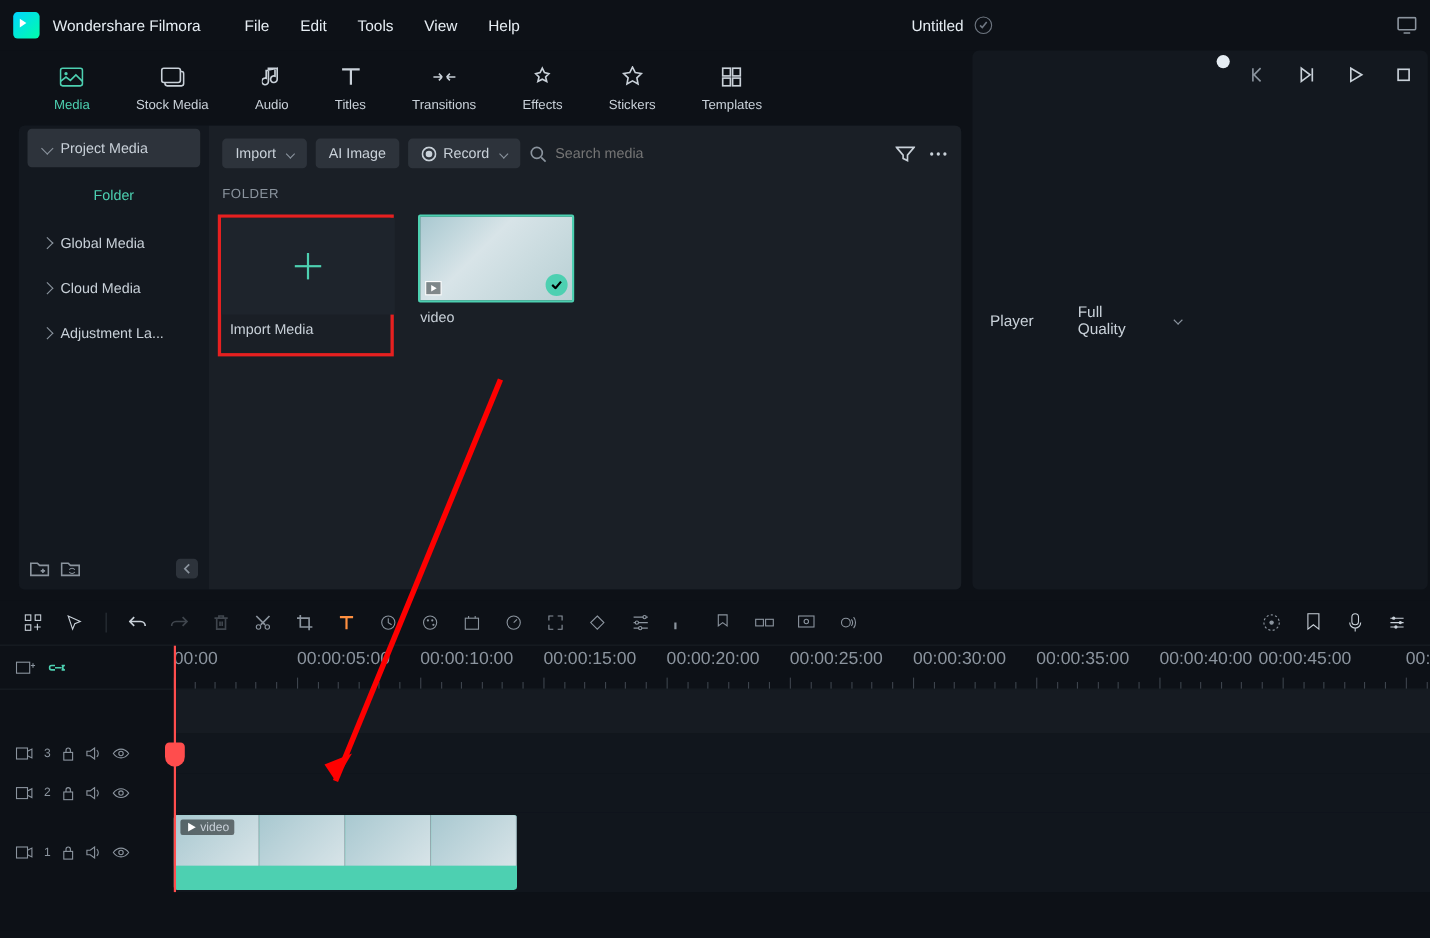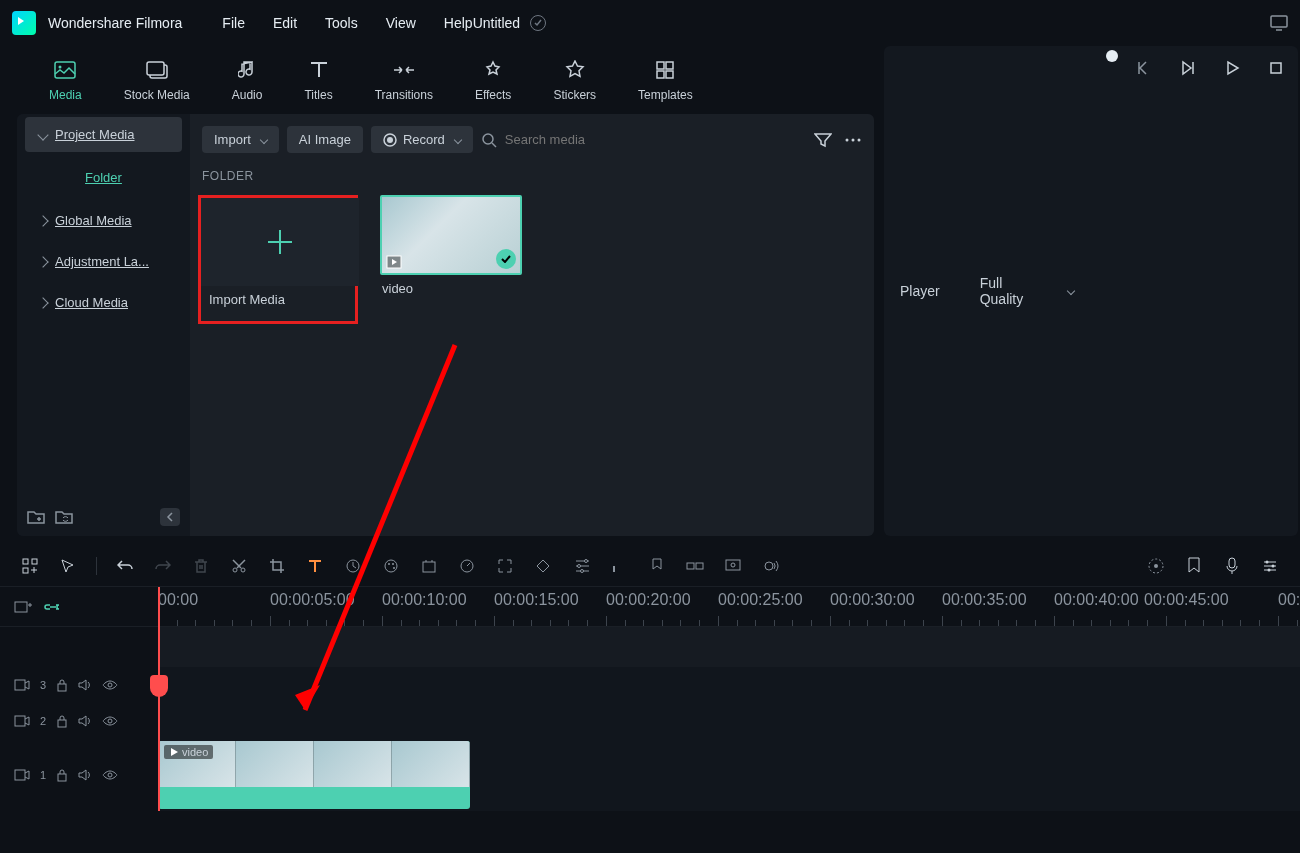--- a/index.html
+++ b/index.html
@@ -5,41 +5,41 @@
 * { margin: 0; padding: 0; box-sizing: border-box; font-family: -apple-system, BlinkMacSystemFont, "Segoe UI", sans-serif; }
 body { background: #0d1117; color: #c9d1d9; width: 1300px; height: 853px; overflow: hidden; font-size: 13px; }
 
 
 .titlebar { height: 46px; display: flex; align-items: center; padding: 0 12px; background: #0d1117; }
 .logo { width: 24px; height: 24px; background: linear-gradient(135deg, #00d4ff, #00ffaa); border-radius: 4px; margin-right: 12px; position: relative; }
 .logo::after { content: ''; position: absolute; left: 6px; top: 6px; width: 0; height: 0; border-left: 6px solid #fff; border-top: 4px solid transparent; border-bottom: 4px solid transparent; }
 .app-name { font-size: 14px; color: #e6edf3; margin-right: 40px; }
 .menu-items { display: flex; gap: 28px; }
 .menu-item { color: #e6edf3; cursor: pointer; font-size: 14px; }
-.title-center { flex: 1; display: flex; justify-content: flex-start; align-items: center; gap: 10px; }
+.title-center { flex: 1; display: flex; justify-content: center; align-items: center; gap: 10px; }
 .project-title { color: #e6edf3; font-size: 14px; }
 .check-circle { width: 16px; height: 16px; border: 1.5px solid #6e7681; border-radius: 50%; display: inline-flex; align-items: center; justify-content: center; }
 .title-right { width: 30px; display: flex; justify-content: flex-end; }
 
 
 .main { display: flex; height: 500px; gap: 10px; padding: 0 0 10px 0; }
 .left-panel { width: 857px; display: flex; flex-direction: column; margin-left: 17px; }
 .right-panel { flex: 1; background: #13181f; border-radius: 6px; display: flex; margin-right: 2px; }
 
 
 .tabs { display: flex; gap: 18px; padding: 8px 20px; align-items: center; }
 .tab { display: flex; flex-direction: column; align-items: center; gap: 6px; cursor: pointer; padding: 4px 12px; }
 .tab.active { color: #4dd0b1; }
 .tab-icon { width: 24px; height: 24px; display: flex; align-items: center; justify-content: center; }
 .tab-label { font-size: 12px; }
 
 
 .content { display: flex; flex: 1; background: #13181f; border-radius: 6px; overflow: hidden; }
 .sidebar { width: 173px; background: #13181f; display: flex; flex-direction: column; }
-.sidebar-item { padding: 10px 14px; cursor: pointer; display: flex; align-items: center; gap: 8px; margin: 3px 8px; border-radius: 4px; text-decoration: underline; }
+.sidebar-item { padding: 10px 14px; cursor: pointer; display: flex; align-items: center; gap: 8px; margin: 3px 8px; border-radius: 4px; }
 .sidebar-item.active { background: #2d333b; }
 .sidebar-item.folder { color: #4dd0b1; justify-content: center; padding: 12px; }
 .chevron { width: 8px; height: 8px; border-right: 1.5px solid #8b949e; border-bottom: 1.5px solid #8b949e; transform: rotate(-45deg); }
 .chevron.down { transform: rotate(45deg); }
 .sidebar-footer { margin-top: auto; padding: 10px; display: flex; gap: 10px; align-items: center; }
 .sidebar-footer .collapse { margin-left: auto; background: #2d333b; padding: 4px 6px; border-radius: 4px; }
 
 .media-area { flex: 1; background: #1a1f26; display: flex; flex-direction: column; }
 .media-toolbar { display: flex; align-items: center; gap: 8px; padding: 12px; }
 .btn { background: #2d333b; padding: 6px 12px; border-radius: 4px; cursor: pointer; display: flex; align-items: center; gap: 6px; font-size: 13px; }
@@ -218,25 +218,25 @@
         </div>
         <div class="sidebar-item folder">
           <span>Folder</span>
         </div>
         <div class="sidebar-item">
           <div class="chevron"></div>
           <span>Global Media</span>
         </div>
         <div class="sidebar-item">
           <div class="chevron"></div>
-          <span>Adjustment La...</span>
+          <span>Cloud Media</span>
         </div>
         <div class="sidebar-item">
           <div class="chevron"></div>
-          <span>Cloud Media</span>
+          <span>Adjustment La...</span>
         </div>
         <div class="sidebar-footer">
           <svg width="18" height="16" viewBox="0 0 18 16">
               <path d="M1 3h6l2 2h8v9H1z M12 8v4m-2-2h4" stroke="#8b949e" stroke-width="1.5" fill="none"></path>
             </svg>
           <svg width="18" height="16" viewBox="0 0 18 16">
               <path d="M1 3h6l2 2h8v9H1z" stroke="#8b949e" stroke-width="1.5" fill="none"></path>
               <path d="M8 9a3 3 0 015 0M13 11a3 3 0 01-5 0" stroke="#8b949e" stroke-width="1" fill="none"></path>
             </svg>
           <div class="collapse">

